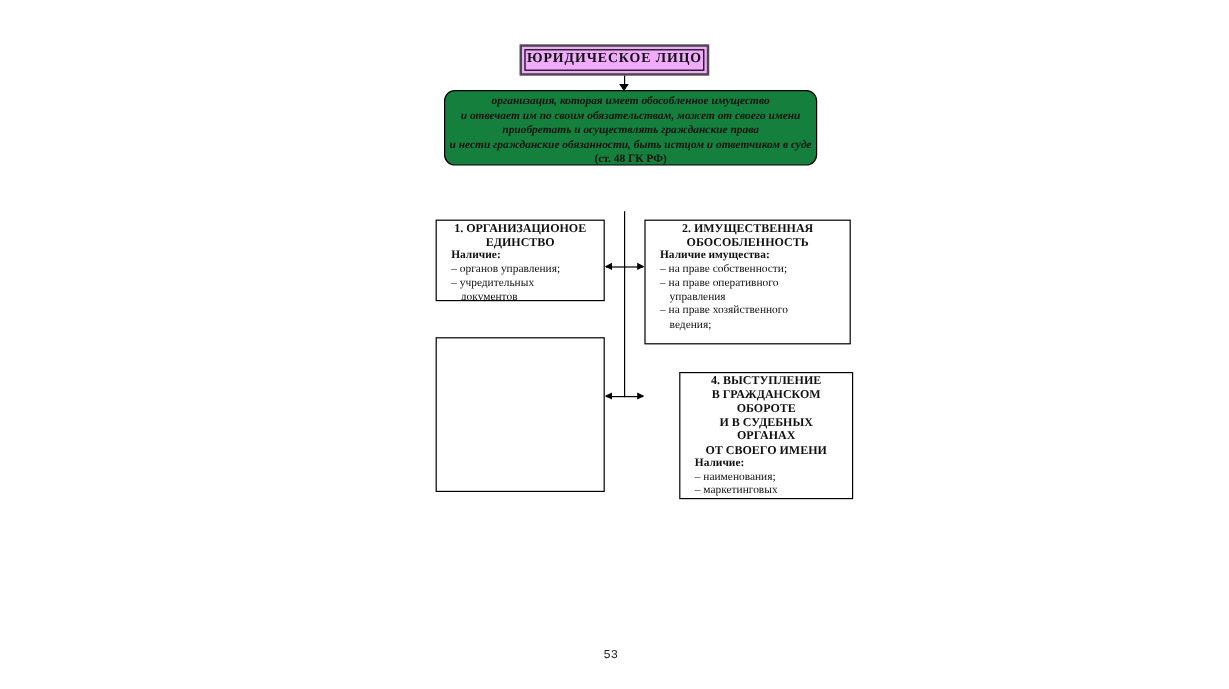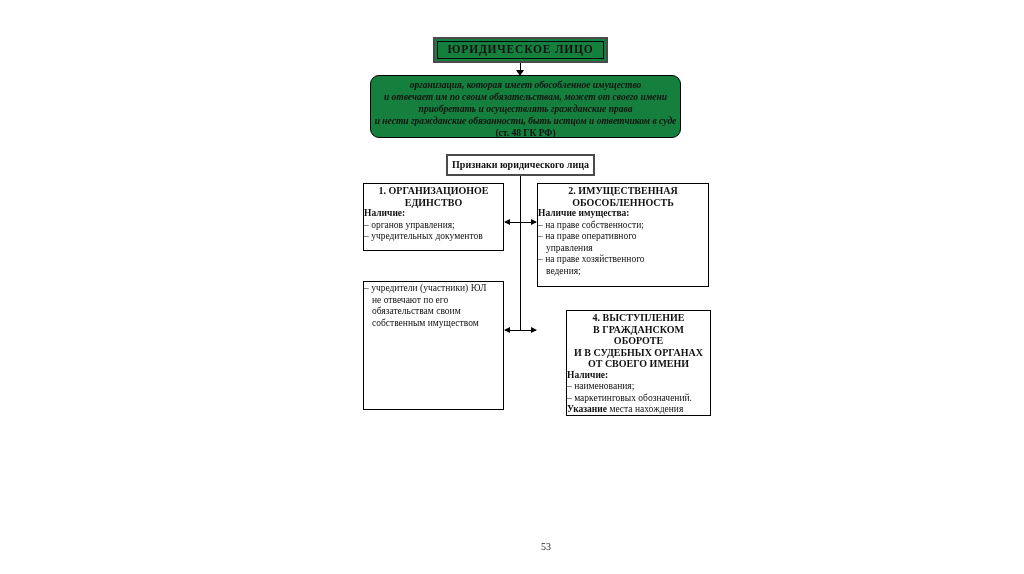--- a/index.html
+++ b/index.html
@@ -5,22 +5,22 @@
   * { margin: 0; padding: 0; box-sizing: border-box; }
   html, body { background: #ffffff; }
   body { font-family: "Liberation Serif", "DejaVu Serif", serif; color: #111111; }
   #page {
     position: relative; width: 1024px; height: 574px;
     background: #ffffff; overflow: hidden;
   }
 
   
   .title-outer {
-    position: absolute; left: 433px; top: 37px; width: 175px; height: 26px;
-    border: 2px solid #4a4a4a; background: #15803d; padding: 2px;
+    position: absolute; left: 433px; top: 37px; width: 158px; height: 26px;
+    border: 2px solid #4a4a4a; background: #f0abfc; padding: 2px;
   }
   .title-inner {
     width: 100%; height: 100%; border: 1px solid #000000;
     text-align: center; font-weight: bold; font-size: 11.5px;
     line-height: 15px; letter-spacing: 0.8px; white-space: nowrap;
   }
 
   
   .down-arrow { position: absolute; left: 516px; top: 63px; width: 9px; height: 13px; }
   .down-arrow .stem { position: absolute; left: 4px; top: 0; width: 1px; height: 8px; background: #000; }
@@ -63,38 +63,38 @@
     position: absolute; right: 0; top: 1px; width: 0; height: 0;
     border-top: 3.5px solid transparent; border-bottom: 3.5px solid transparent;
     border-left: 6px solid #000;
   }
   #harrow-top { left: 504px; top: 218px; }
   #harrow-bottom { left: 504px; top: 326px; }
 
   
   .fbox {
     position: absolute; border: 1px solid #000; background: #fff;
-    padding: 1px 0; font-size: 9.5px; line-height: 11.5px; overflow: hidden;
+    padding: 1px 12px; font-size: 9.5px; line-height: 11.5px; overflow: hidden;
   }
   .fbox .btitle {
     font-weight: bold; text-align: center; font-size: 10px;
     line-height: 11.5px; white-space: pre-line;
   }
   .fbox .lead { font-weight: bold; }
   .fbox .item { padding-left: 8px; text-indent: -8px; white-space: pre-line; }
   .fbox .footer { white-space: nowrap; }
   .fbox .footer .b { font-weight: bold; }
   #fbox-1 { left: 363px; top: 183px; width: 141px; height: 68px; }
   #fbox-2 { left: 537px; top: 183px; width: 172px; height: 104px; }
   #fbox-3 { left: 363px; top: 281px; width: 141px; height: 129px; }
   #fbox-4 { left: 566px; top: 310px; width: 145px; height: 106px; }
 
   .page-number {
     position: absolute; left: 503px; top: 541px; width: 48px;
-    text-align: right; font-size: 10px; color: #222;
+    text-align: left; font-size: 10px; color: #222; font-family: Liberation Mono, monospace;
   }
 </style>
 </head>
 <body>
 
 <div id="page">
 
   <div class="title-outer">
     <div class="title-inner">ЮРИДИЧЕСКОЕ ЛИЦО</div>
   </div>
@@ -105,21 +105,20 @@
   </div>
 
   <div class="def-box">
     <div class="def-lines">организация, которая имеет обособленное имущество
 и отвечает им по своим обязательствам, может от своего имени
 приобретать и осуществлять гражданские права
 и нести гражданские обязанности, быть истцом и ответчиком в суде</div>
     <div class="def-cite">(ст. 48 ГК РФ)</div>
   </div>
 
-  <div class="features-box">Признаки юридического лица</div>
 
   <div class="vline"></div>
 
   <div class="harrow" id="harrow-top">
     <i class="line"></i>
     <i class="hl"></i>
     <i class="hr"></i>
   </div>
   <div class="harrow" id="harrow-bottom">
     <i class="line"></i>
@@ -140,24 +139,20 @@
 ОБОСОБЛЕННОСТЬ</div>
     <div class="lead">Наличие имущества:</div>
     <div class="item">– на праве собственности;</div>
     <div class="item">– на праве оперативного
 управления</div>
     <div class="item">– на праве хозяйственного
 ведения;</div>
   </div>
 
   <div class="fbox" id="fbox-3">
-    <div class="item">– учредители (участники) ЮЛ
-не отвечают по его
-обязательствам своим
-собственным имуществом</div>
   </div>
 
   <div class="fbox" id="fbox-4">
     <div class="btitle">4. ВЫСТУПЛЕНИЕ
 В ГРАЖДАНСКОМ
 ОБОРОТЕ
 И В СУДЕБНЫХ ОРГАНАХ
 ОТ СВОЕГО ИМЕНИ</div>
     <div class="lead">Наличие:</div>
     <div class="item">– наименования;</div>

